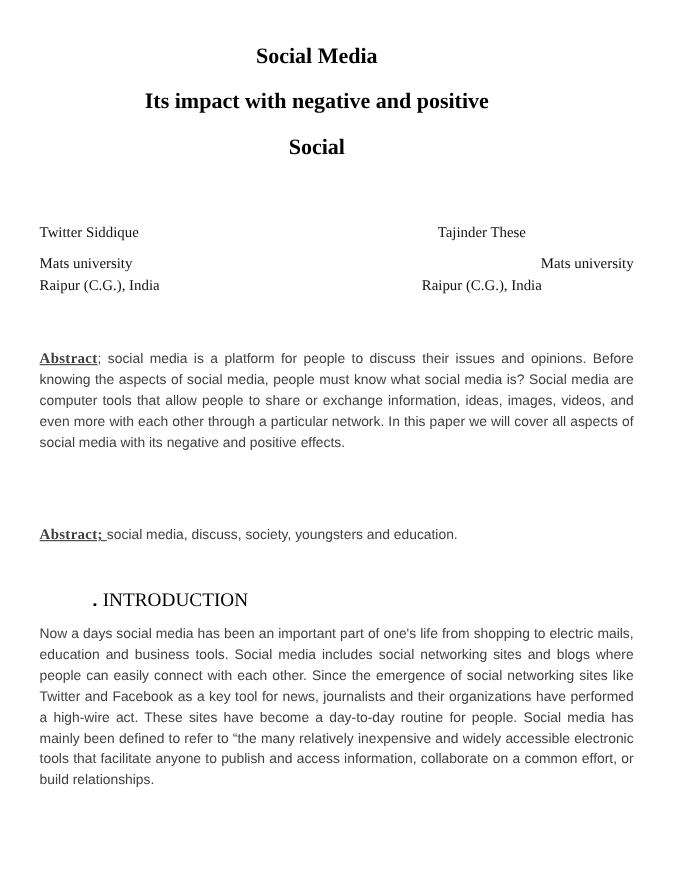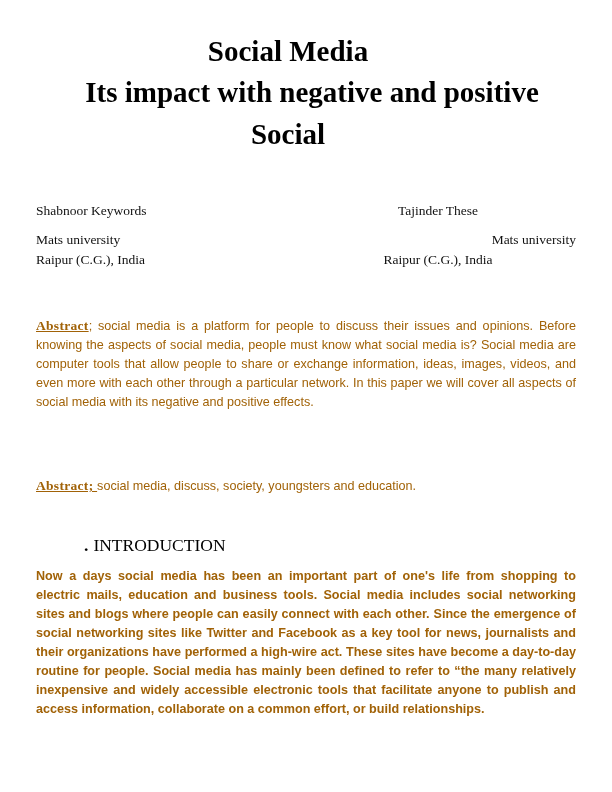--- a/index.html
+++ b/index.html
@@ -14,26 +14,26 @@
       overflow: hidden;
       color: #000000;
     }
     .title {
       position: absolute;
       left: 0;
       width: 576px;
       text-align: center;
       font-family: "Liberation Serif", serif;
       font-weight: bold;
-      font-size: 29px;
+      font-size: 20px;
       line-height: 26px;
       white-space: nowrap;
     }
     .t1 { top: 38px; }
-    .t2 { top: 79px; padding-left: 24px; }
+    .t2 { top: 79px; }
     .t3 { top: 121px; }
 
     .author {
       position: absolute;
       font-family: "Liberation Serif", serif;
       font-size: 13.5px;
       line-height: 16px;
       white-space: nowrap;
       color: #111;
     }
@@ -44,25 +44,25 @@
     .r3 { top: 252px; }
 
     .para {
       position: absolute;
       left: 36px;
       width: 540px;
       font-family: "Liberation Sans", sans-serif;
       font-size: 12.6px;
       line-height: 19px;
       text-align: justify;
-      color: #a16207;
+      color: #404040;
     }
     .abstract { top: 316px; }
     .keywords { top: 476px; }
-    .intro-body { top: 567px; font-weight: bold; }
+    .intro-body { top: 567px; }
 
     .lead {
       font-family: "Liberation Serif", serif;
       font-weight: bold;
       text-decoration: underline;
       font-size: 13.5px;
       letter-spacing: 0.3px;
     }
 
     .heading {
@@ -83,21 +83,21 @@
 </head>
 <body>
 
 <div>
 
   <div class="title t1">Social Media</div>
   <div class="title t2">Its impact with negative and positive</div>
   <div class="title t3">Social</div>
 
   <div>
-    <div class="author author-left r1">Shabnoor Keywords</div>
+    <div class="author author-left r1">Twitter Siddique</div>
     <div class="author author-left r2">Mats university</div>
     <div class="author author-left r3">Raipur (C.G.), India</div>
   </div>
 
   <div>
     <div class="author author-right r1">Tajinder These</div>
     <div class="author author-right r2">Mats university</div>
     <div class="author author-right r3">Raipur (C.G.), India</div>
   </div>
 

